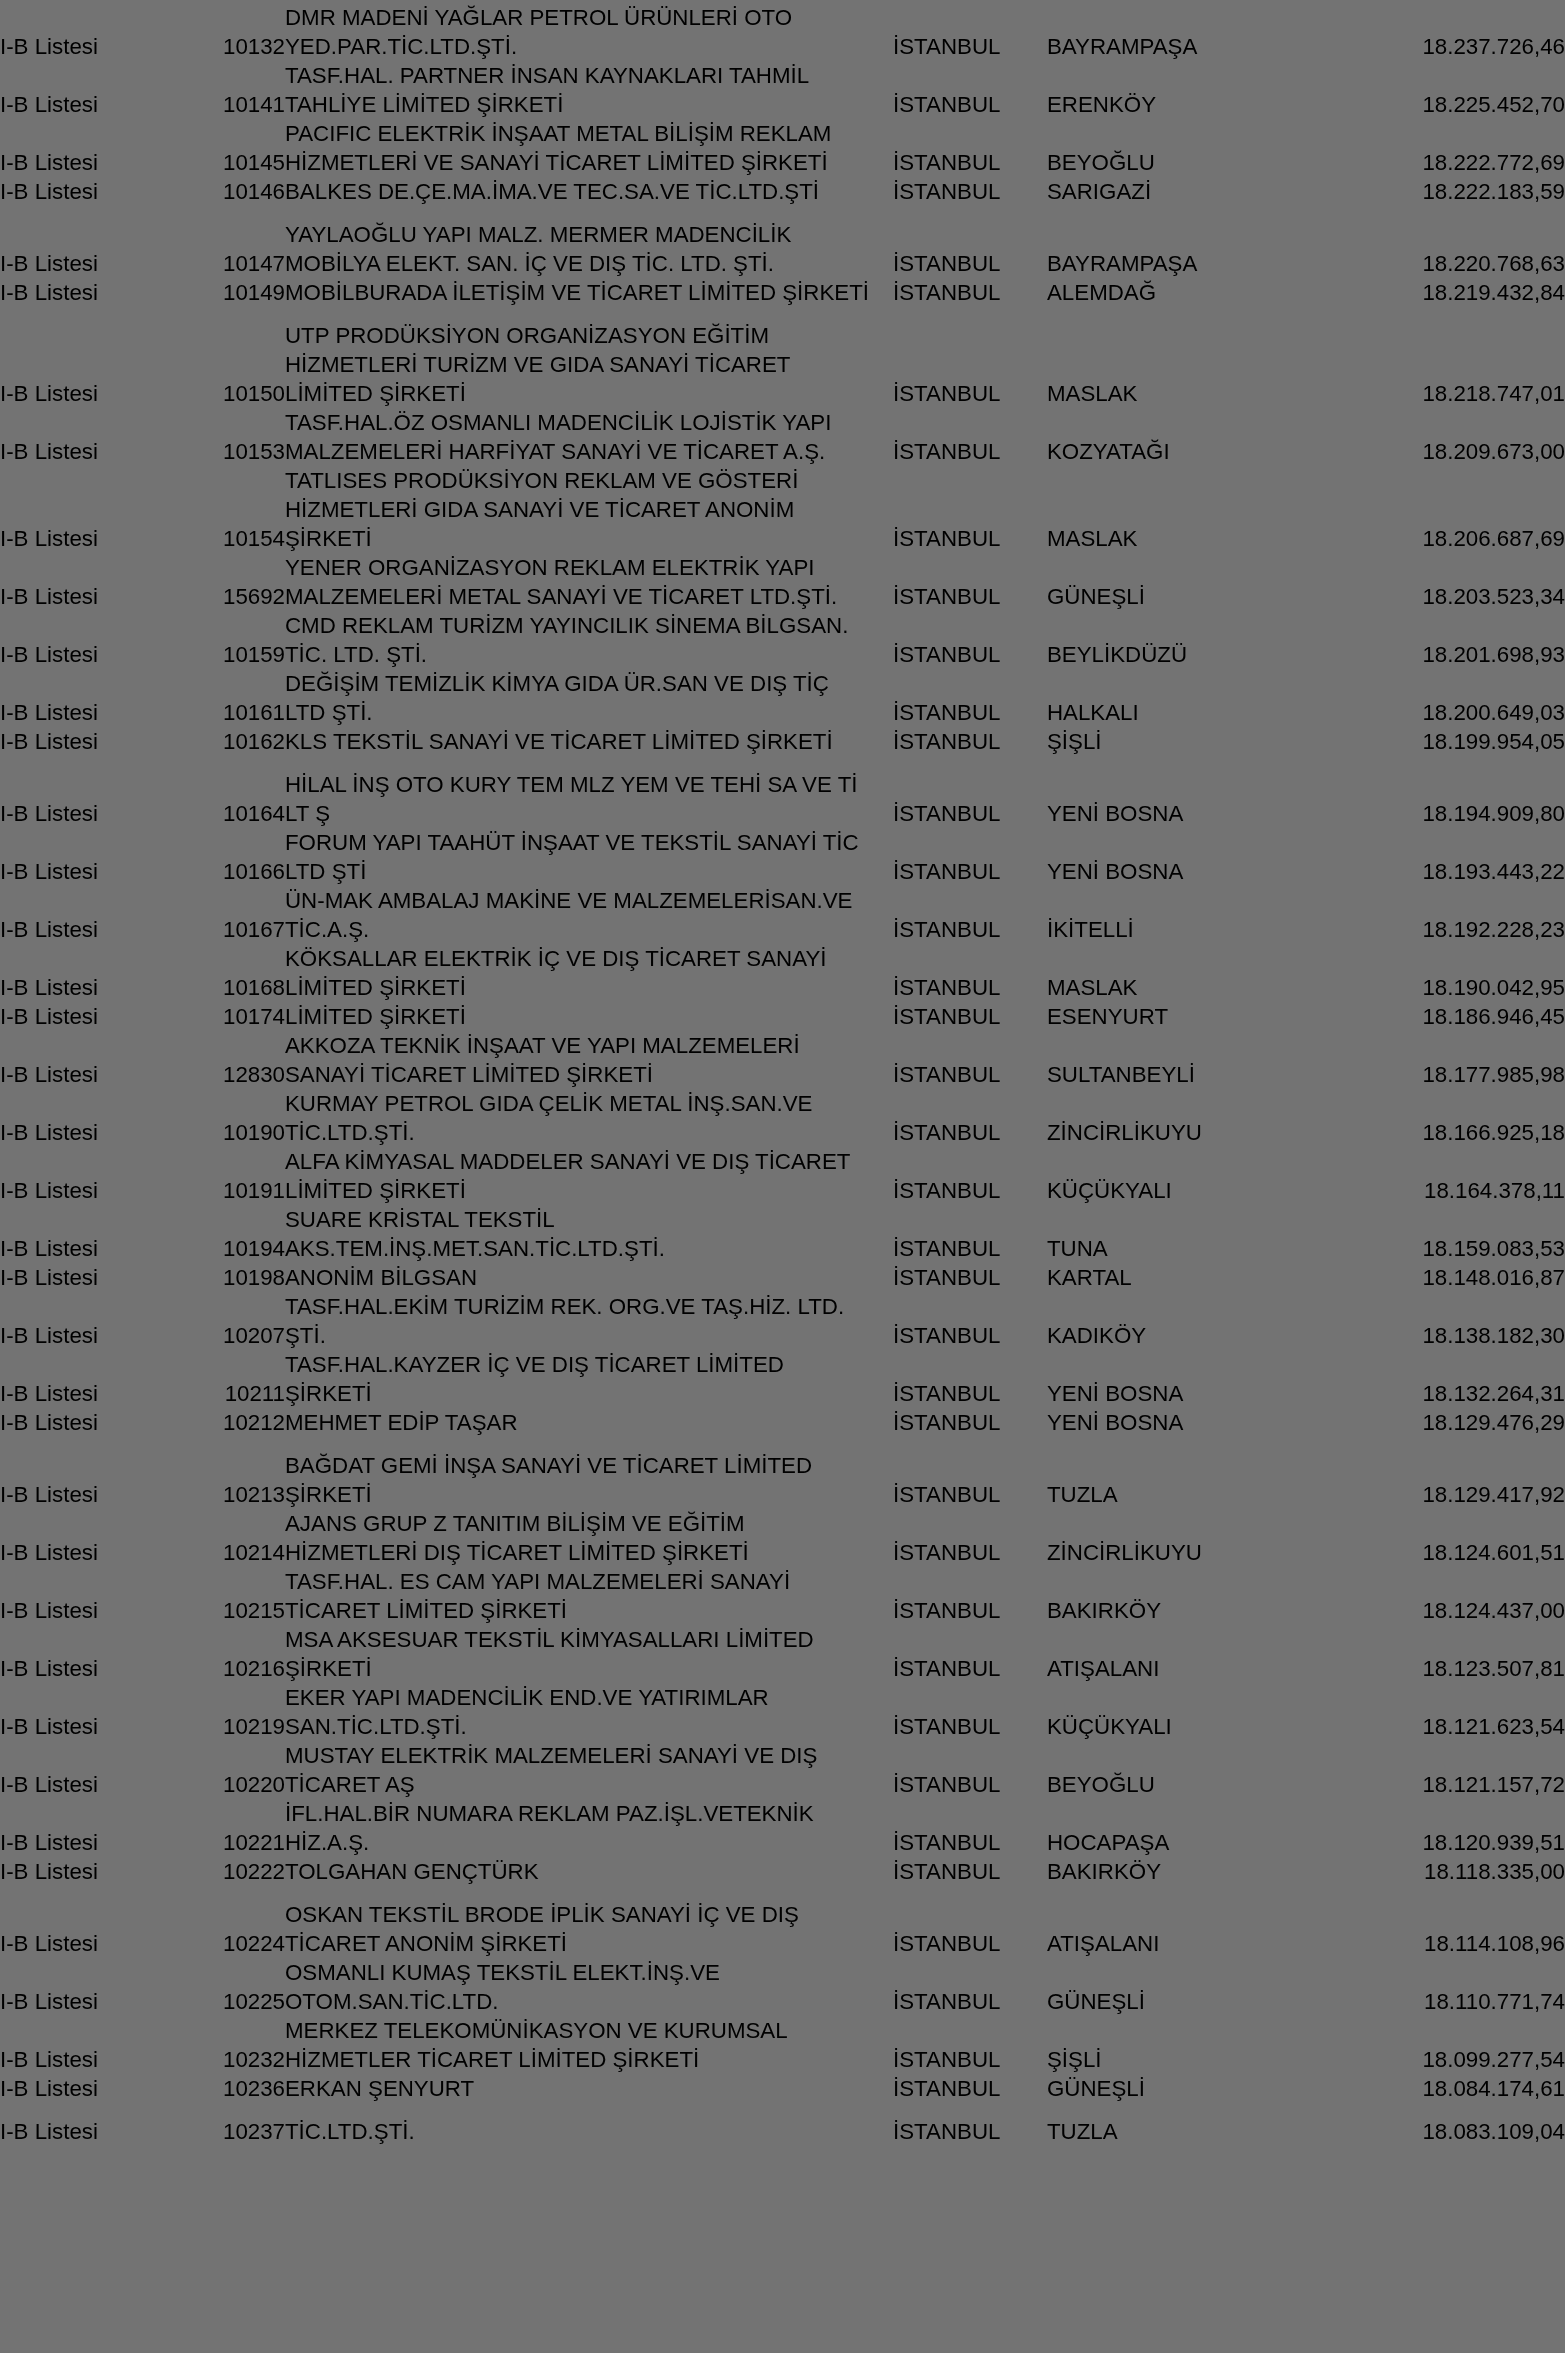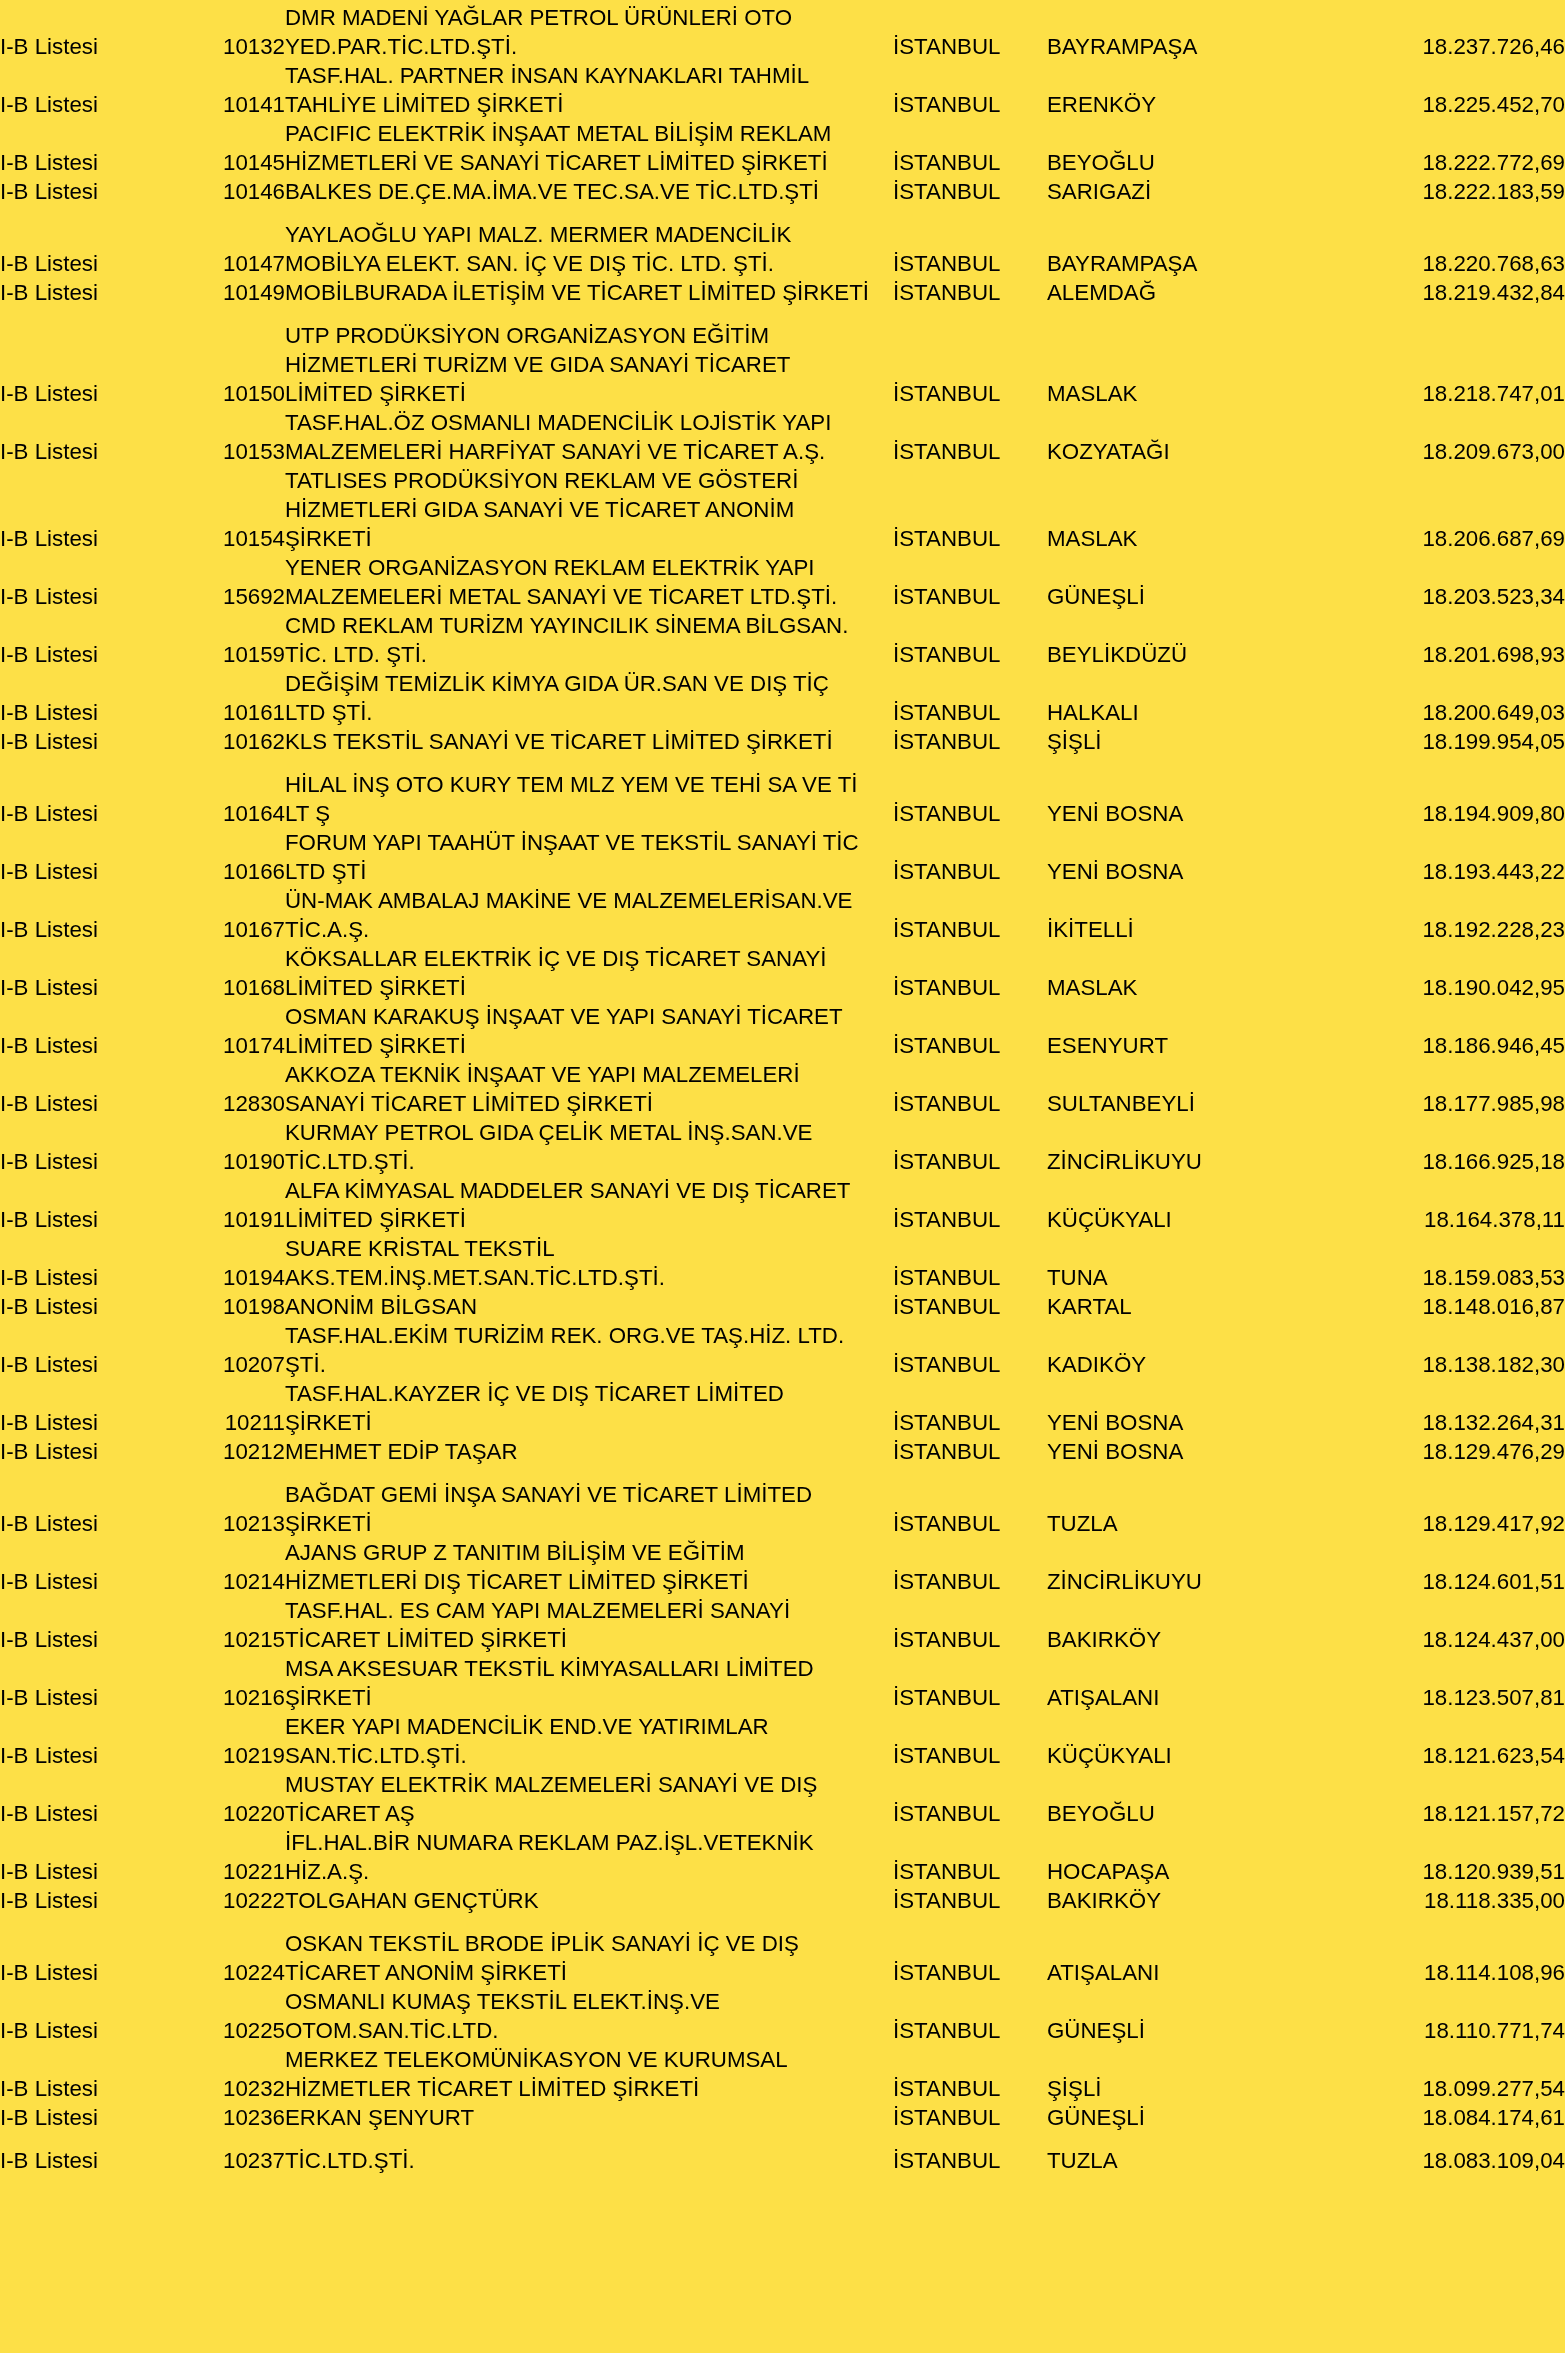--- a/index.html
+++ b/index.html
@@ -9,21 +9,21 @@
     background: #ffffff;
   }
   body {
     font-family: "Liberation Sans", sans-serif;
     color: #000000;
   }
   #page {
     position: relative;
     width: 1565px;
     height: 2354px;
-    background: #fde047;
+    background: #737373;
     overflow: hidden;
   }
   table.listing {
     width: 1565px;
     border-collapse: collapse;
     table-layout: fixed;
     font-size: 22.3px;
     line-height: 1.0;
   }
   table.listing td {
@@ -360,28 +360,20 @@
           <td class="amount-cell"></td>
         </tr>
         <tr class="data-row">
           <td class="list-cell">I-B Listesi</td>
           <td class="no-cell">10168</td>
           <td class="name-cell">LİMİTED ŞİRKETİ</td>
           <td class="city-cell">İSTANBUL</td>
           <td class="dist-cell">MASLAK</td>
           <td class="amount-cell">18.190.042,95</td>
         </tr>
-        <tr class="wrap-row">
-          <td class="list-cell"></td>
-          <td class="no-cell"></td>
-          <td class="name-cell">OSMAN KARAKUŞ İNŞAAT VE YAPI SANAYİ TİCARET</td>
-          <td class="city-cell"></td>
-          <td class="dist-cell"></td>
-          <td class="amount-cell"></td>
-        </tr>
         <tr class="data-row">
           <td class="list-cell">I-B Listesi</td>
           <td class="no-cell">10174</td>
           <td class="name-cell">LİMİTED ŞİRKETİ</td>
           <td class="city-cell">İSTANBUL</td>
           <td class="dist-cell">ESENYURT</td>
           <td class="amount-cell">18.186.946,45</td>
         </tr>
         <tr class="wrap-row">
           <td class="list-cell"></td>

